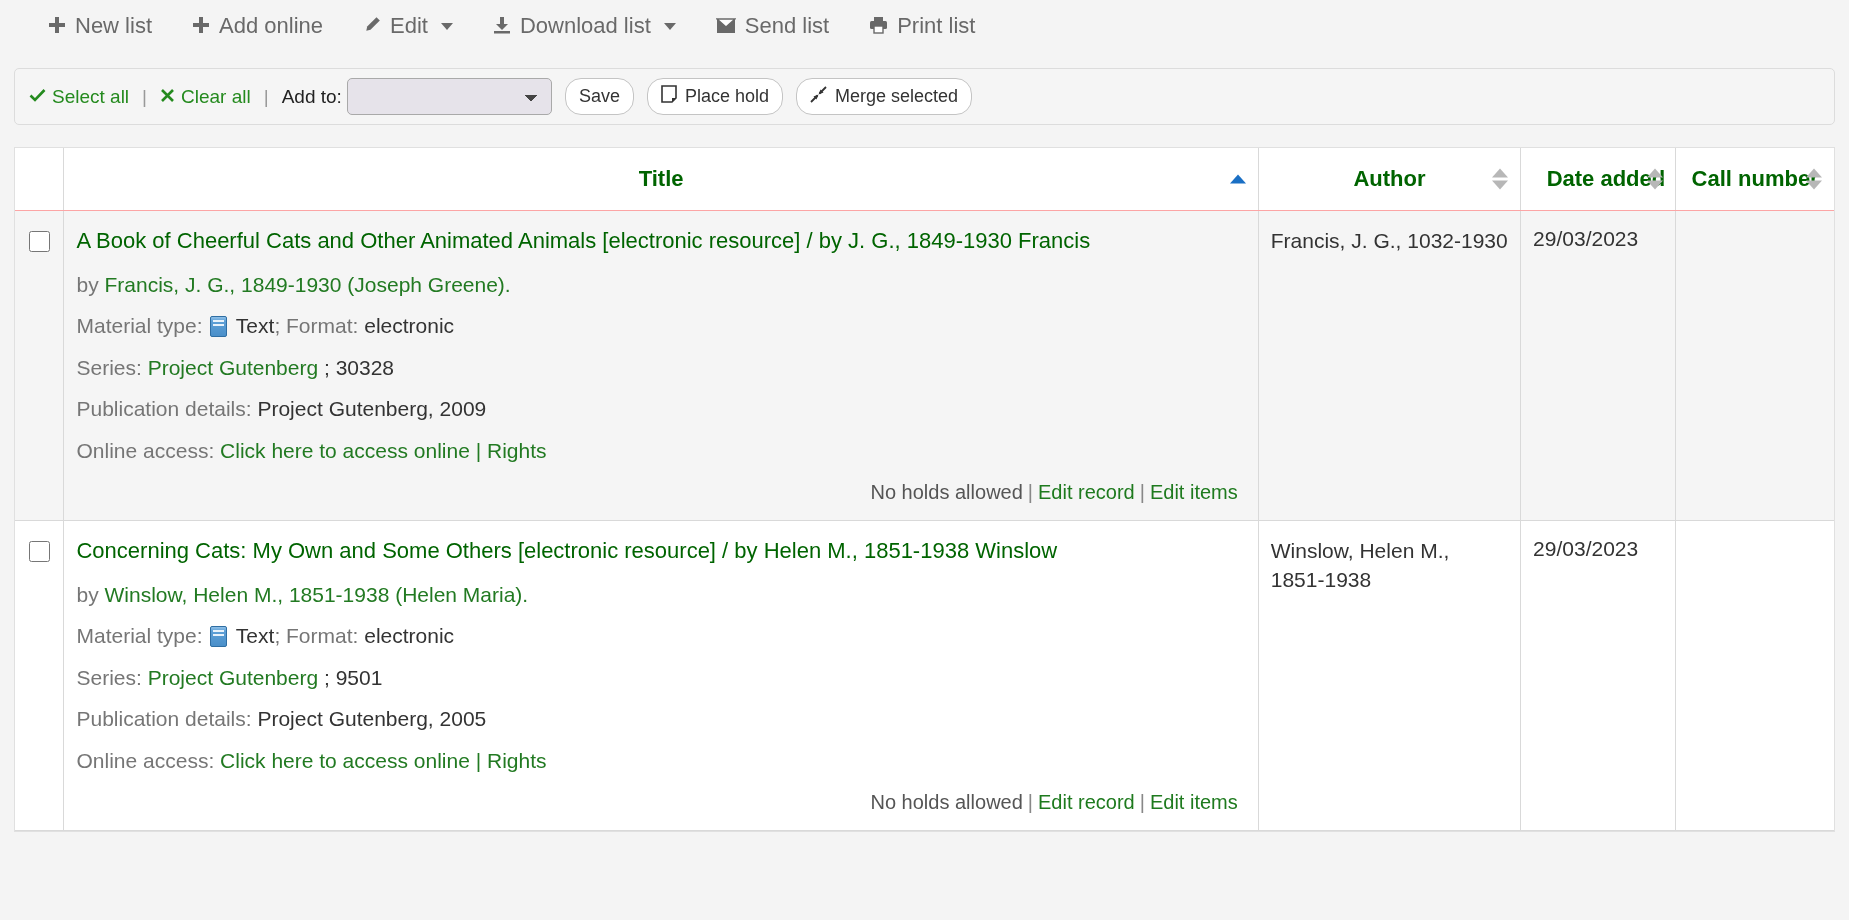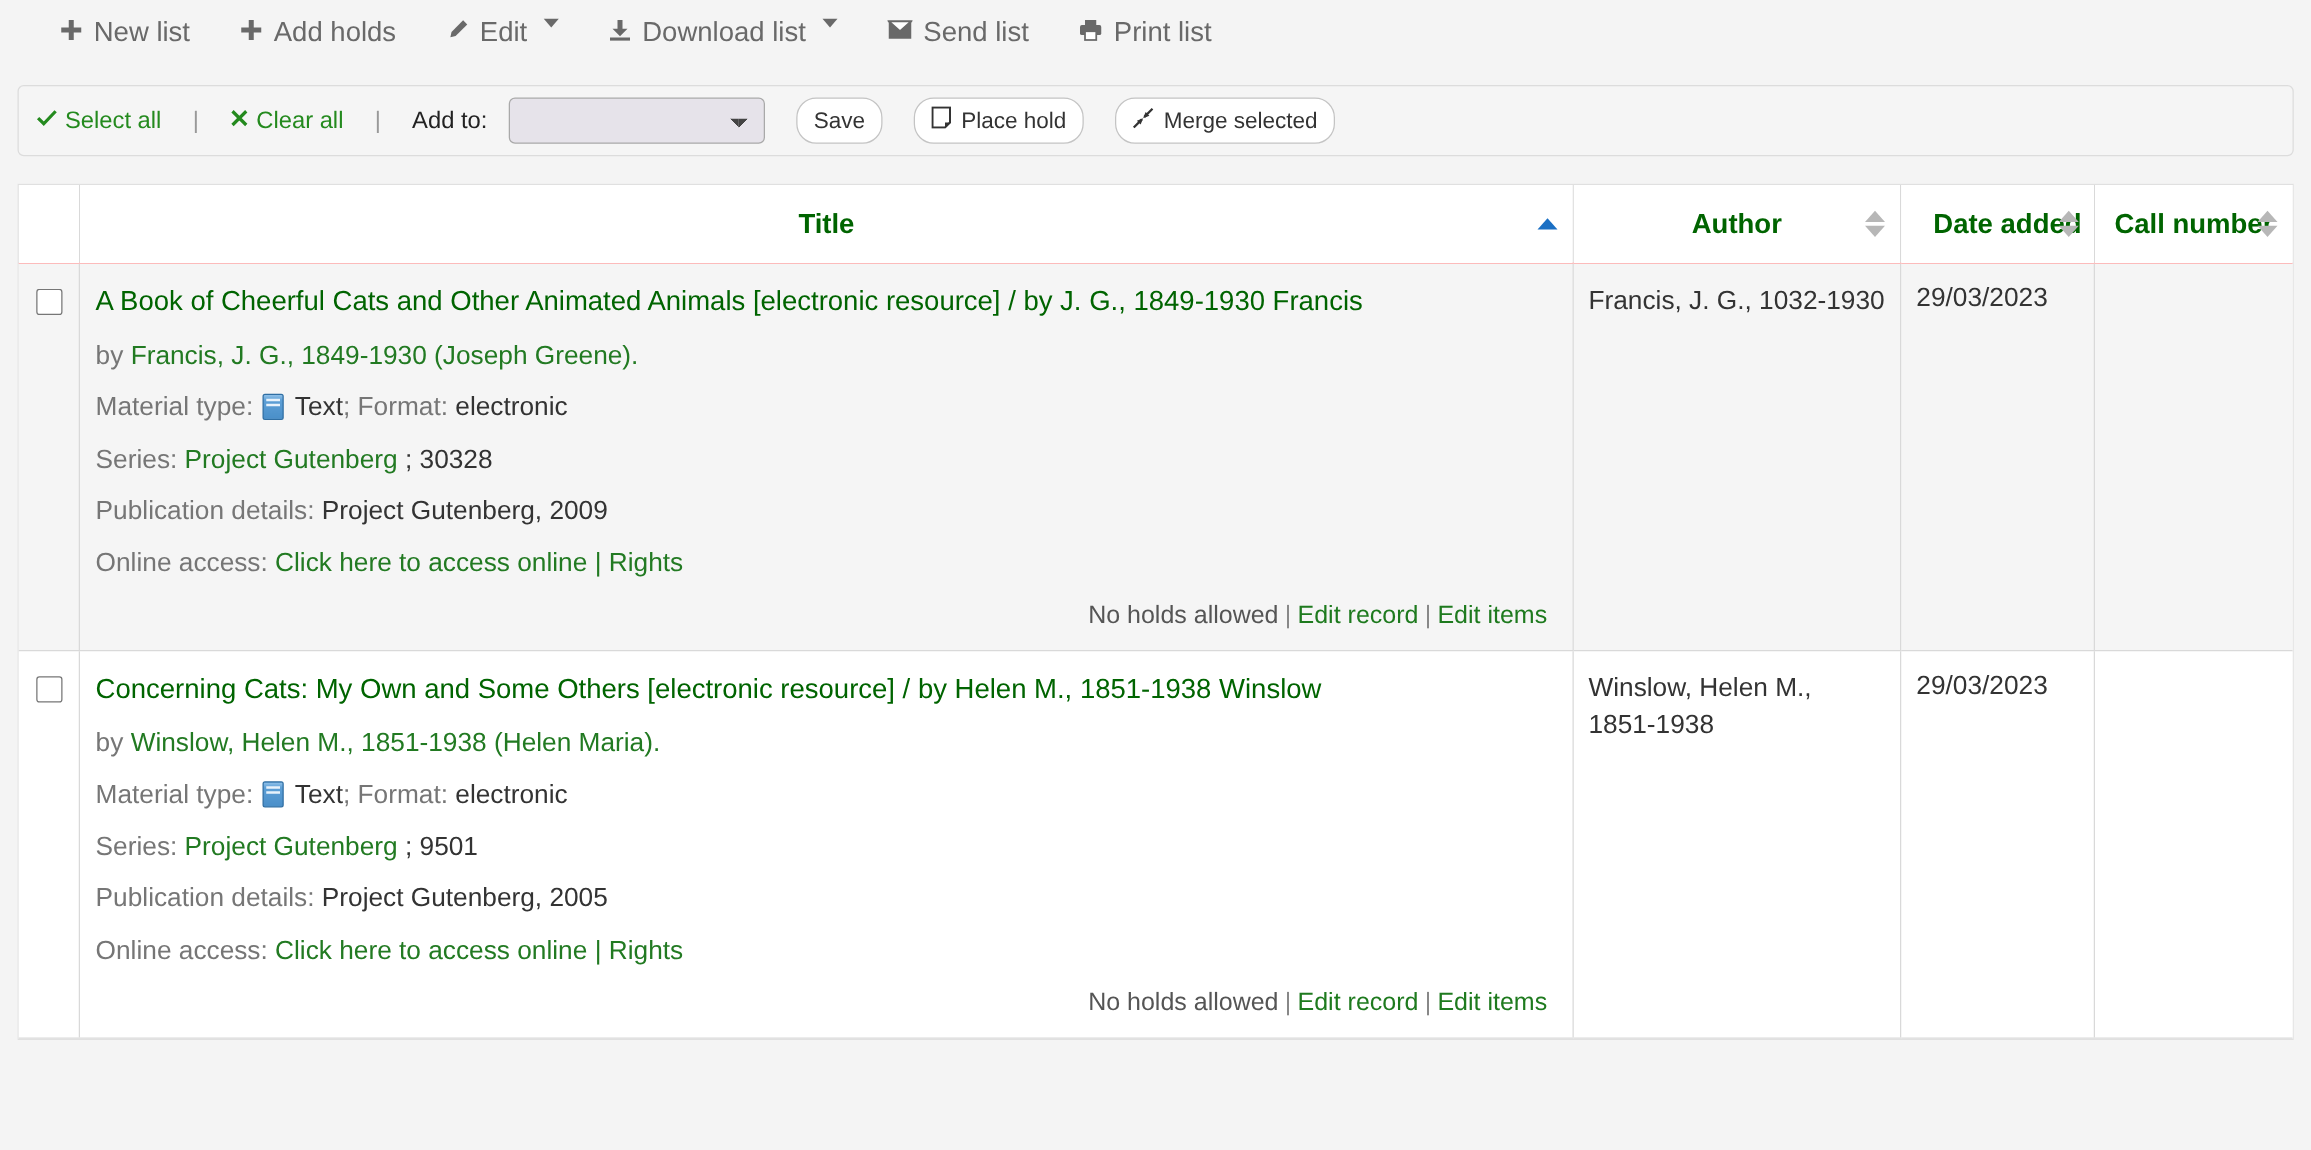--- a/index.html
+++ b/index.html
@@ -20,20 +20,21 @@
   .top-toolbar {
     display: flex;
     align-items: center;
     padding: 8px 0 8px 28px;
     gap: 0px;
     background: #f4f4f4;
     height: 52px;
   }
   .tb-btn {
     display: inline-flex;
+    align-items: center;
     gap: 9px;
     background: transparent;
     border: none;
     color: #696969;
     font-size: 22px;
     font-family: "Liberation Sans", sans-serif;
     padding: 6px 20px;
     cursor: pointer;
     white-space: nowrap;
     line-height: 1;
@@ -63,21 +64,21 @@
   
   .sel-bar {
     margin: 16px 14px 0 14px;
     background: #f5f5f5;
     border: 1px solid #dcdcdc;
     border-radius: 5px;
     height: 57px;
     display: flex;
     align-items: center;
     padding: 0 14px;
-    gap: 16px;
+    gap: 4px;
   }
   .link-green {
     color: #248a1e;
     font-size: 19px;
     text-decoration: none;
     cursor: pointer;
     display: inline-flex;
     align-items: center;
     gap: 6px;
     white-space: nowrap;
@@ -286,21 +287,21 @@
       <span>New list</span>
     </button>
 
     <button class="tb-btn">
       <span class="glyph">
         <svg width="18" height="18" viewBox="0 0 18 18" aria-hidden="true">
             <rect x="7" y="1" width="4" height="16" fill="#696969"></rect>
             <rect x="1" y="7" width="16" height="4" fill="#696969"></rect>
           </svg>
       </span>
-      <span>Add holds</span>
+      <span>Add online</span>
     </button>
 
     <button class="tb-btn">
       <span class="glyph">
         <svg width="18" height="18" viewBox="0 0 18 18" aria-hidden="true">
             <path d="M13.5 1.2l3.3 3.3-9.3 9.3-4.2 0.9 0.9-4.2z" fill="#696969"></path>
           </svg>
       </span>
       <span>Edit</span>
       <span class="caret"></span>

